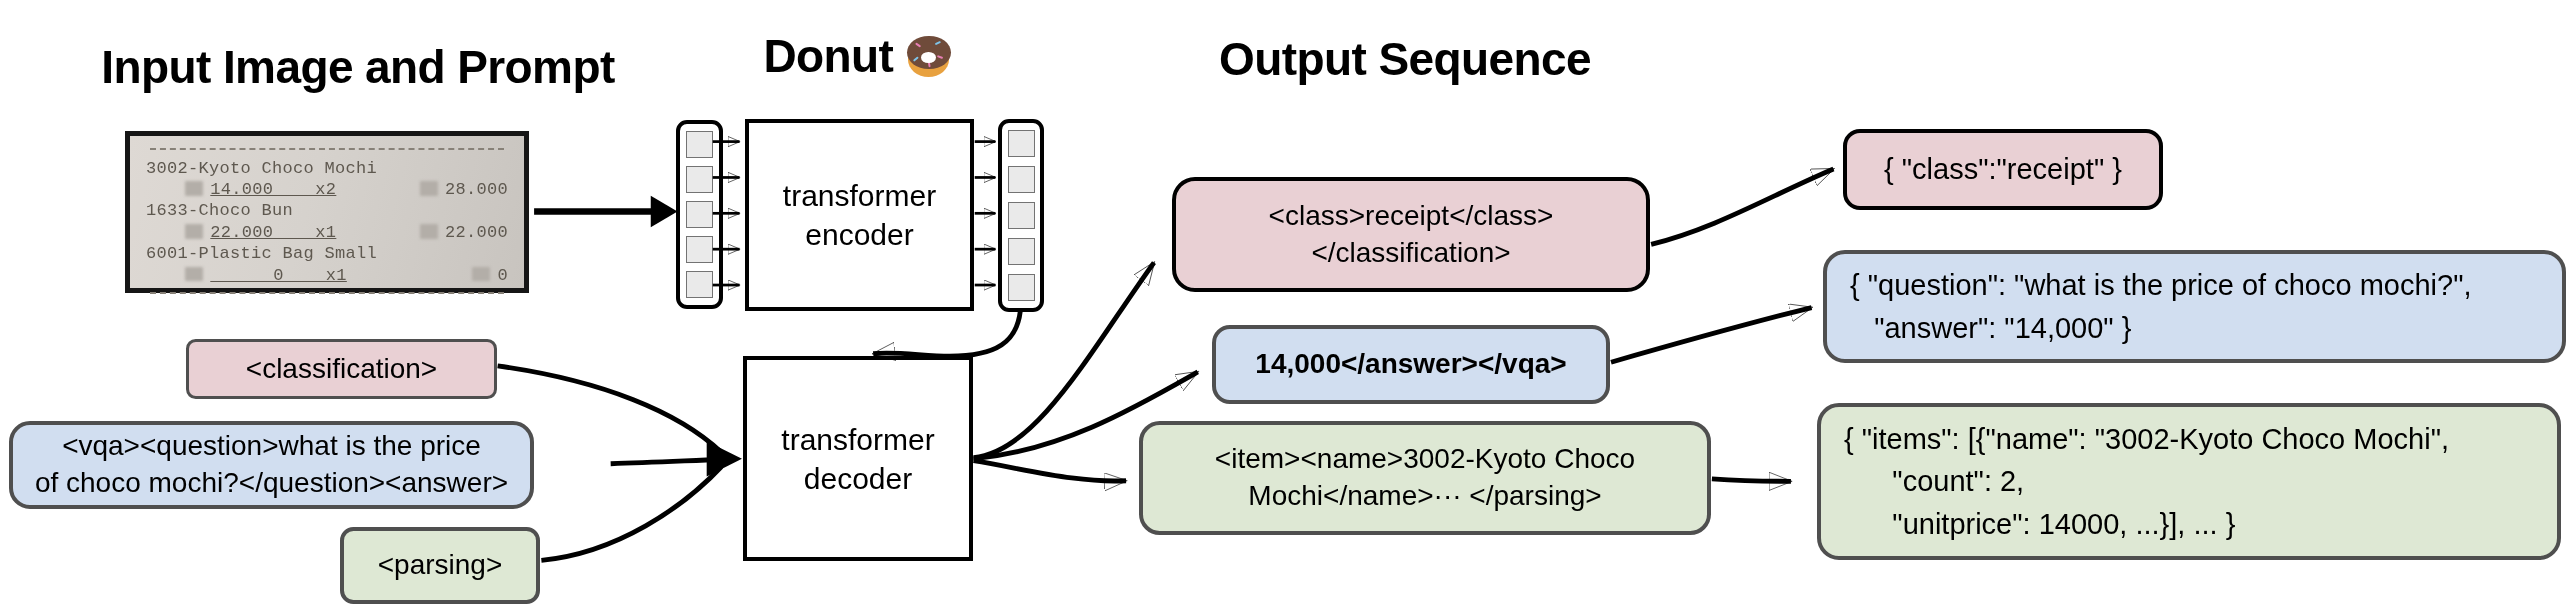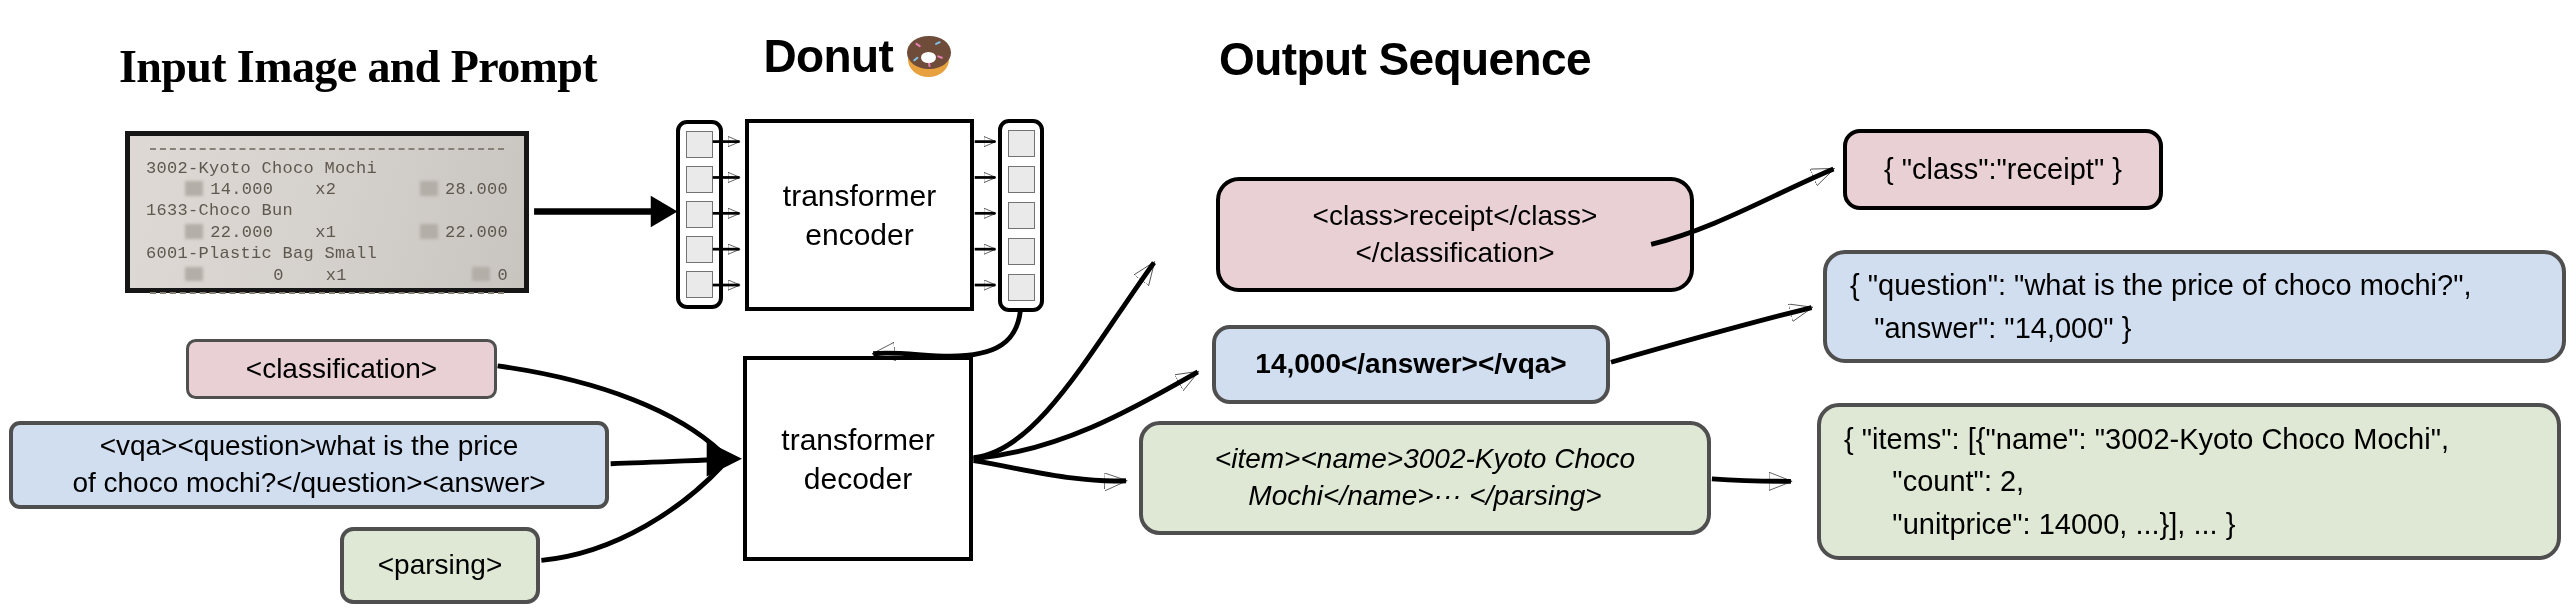--- a/index.html
+++ b/index.html
@@ -2,21 +2,21 @@
 <html style="font-size:9.7px"><head>
 <meta charset="utf-8">
 <style>
   html,body{margin:0;padding:0;background:#ffffff;}
   #canvas{position:relative;width:2576px;height:612px;background:#ffffff;
           font-family:"Liberation Sans",sans-serif;color:#000;overflow:hidden;}
 
   
   .heading{position:absolute;font-weight:bold;font-size:46px;line-height:1.05;
            text-align:center;white-space:nowrap;letter-spacing:-0.6px;}
-  #h-input{left:66px;top:43px;width:584px;font-family:Liberation Serif, serif;}
+  #h-input{left:66px;top:43px;width:584px;}
   #h-model{left:711px;top:32px;width:292px;display:flex;align-items:center;justify-content:center;gap:13.4px;}
   #h-output{left:1186px;top:35px;width:438px;}
   #h-converted{left:1876px;top:35px;width:438px;}
 
   
   .donut{position:relative;width:44px;height:41px;display:inline-block;}
   .donut i{position:absolute;display:block;}
   .d-base{left:1.2px;top:6px;right:1.2px;bottom:0;border-radius:50%;background:#e8a13f;}
   .d-glaze{left:0;top:0;right:0;bottom:7.3px;border-radius:50%;background:#6f4b3a;}
   .d-hole{left:50%;top:16.4px;width:14.6px;height:11px;margin-left:-7.3px;border-radius:50%;background:#ffffff;}
@@ -31,21 +31,21 @@
   .receipt{position:absolute;left:125px;top:131px;width:404px;height:162px;box-sizing:border-box;
            border:5.5px solid #161616;
            background:linear-gradient(105deg,#ded9d4 0%,#d6d2cd 45%,#c8c4bf 100%);
            padding:11px 16px 7.3px 16px;
            font-family:"Liberation Mono","DejaVu Sans Mono",monospace;
            font-size:17px;color:#5e584f;letter-spacing:0.3px;}
   .r-dash{height:0;border-top:2.4px dashed #878178;margin:1.2px 3.6px 8.5px 3.6px;}
   .r-dash.bottom{margin:7.3px 3.6px 0 3.6px;}
   .r-line{margin:0 0 2.4px 0;white-space:pre;}
   .r-row{display:flex;justify-content:space-between;margin:0 0 2.4px 0;}
-  .r-left{padding-left:39px;white-space:pre;}
+  .r-left{padding-left:39px;white-space:pre;text-decoration:underline;}
   .r-right{white-space:pre;}
   .blur{display:inline-block;width:18px;height:14.6px;background:#b3aea8;
         filter:blur(1.8px);vertical-align:-1.8px;margin-right:7.3px;border-radius:1.2px;}
 
   
   .tokcol{position:absolute;box-sizing:border-box;background:#fff;border:4.3px solid #000;
           border-radius:11px;display:flex;flex-direction:column;justify-content:space-between;
           align-items:center;padding:7.3px 0;}
   #tokcol-in{left:676px;top:120px;width:47px;height:189px;}
   #tokcol-out{left:998px;top:119px;width:46px;height:193px;}
@@ -61,26 +61,26 @@
   
   .tbox{position:absolute;box-sizing:border-box;display:flex;align-items:center;
         justify-content:center;text-align:center;font-size:28px;line-height:1.32;
         white-space:pre-wrap;border:4.3px solid #4f4f4f;}
   .fill-pink{background:#e9d0d4;}
   .fill-blue{background:#d1def0;}
   .fill-green{background:#dee8d4;}
   .border-black{border-color:#000;}
 
   #prompt-class{left:186px;top:339px;width:311px;height:60px;border-radius:9.7px;border-width:3.6px;}
-  #prompt-vqa{left:9px;top:421px;width:600px;height:88px;border-radius:11px;}
+  #prompt-vqa{left:9px;top:421px;width:525px;height:88px;border-radius:21px;}
   #prompt-parsing{left:340px;top:527px;width:200px;height:77px;border-radius:13.4px;}
 
-  #out-class{left:1172px;top:177px;width:478px;height:115px;border-radius:23px;border-width:4.9px;margin-left:44px;}
+  #out-class{left:1172px;top:177px;width:478px;height:115px;border-radius:23px;border-width:4.9px;}
   #out-vqa{left:1212px;top:325px;width:398px;height:79px;border-radius:18px;font-weight:bold;}
-  #out-parsing{left:1139px;top:421px;width:572px;height:114px;border-radius:20.7px;font-style:italic;}
+  #out-parsing{left:1139px;top:421px;width:572px;height:114px;border-radius:20.7px;}
 
   .jsonbox{justify-content:flex-start;text-align:left;padding-left:23px;font-size:29px;line-height:1.45;}
   #json-class{left:1843px;top:129px;width:320px;height:81px;border-radius:17px;border-width:4.9px;
               justify-content:center;padding-left:0;text-align:center;}
   #json-vqa{left:1823px;top:250px;width:743px;height:113px;border-radius:22px;}
   #json-parsing{left:1817px;top:403px;width:744px;height:157px;border-radius:22px;}
 
   
   #arrows{position:absolute;left:0;top:0;width:2576px;height:612px;pointer-events:none;}
   #arrows path,#arrows line{stroke:#000;fill:none;}

